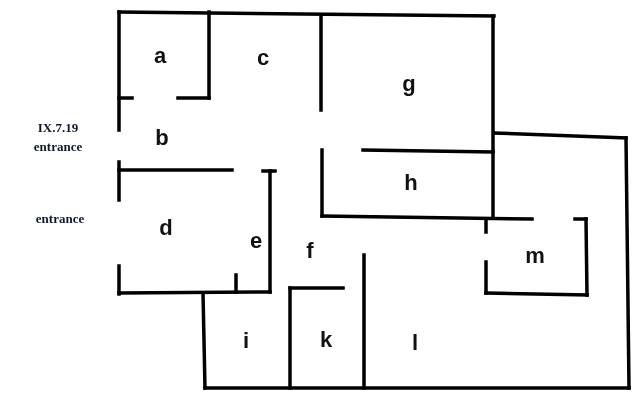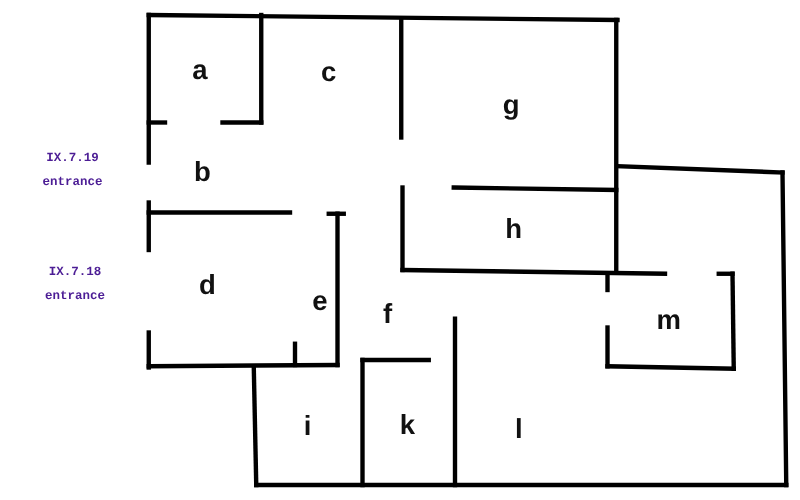--- a/index.html
+++ b/index.html
@@ -9,24 +9,24 @@
       position: absolute;
       font-family: "Liberation Sans", sans-serif;
       font-weight: bold;
       font-size: 22px;
       color: #111111;
       transform: translate(-50%, -50%);
       line-height: 1;
     }
     .entrance-label {
       position: absolute;
-      font-family: Liberation Mono, monospace;
+      font-family: Liberation Serif, serif;
       font-weight: bold;
-      font-size: 10px;
-      color: #4c1d95;
+      font-size: 13px;
+      color: #0f172a;
       text-align: center;
       line-height: 19px;
       width: 110px;
       transform: translate(-50%, 0);
     }
     .entrance-label span { display: block; }
   </style>
 </head>
 <body>
 
@@ -80,21 +80,20 @@
 
       <line x1="364" y1="255" x2="364" y2="388"></line>
     </g>
   </svg>
 
   <div class="entrance-label" style="left:58px; top:118px;">
     <span>IX.7.19</span>
     <span>entrance</span>
   </div>
   <div class="entrance-label" style="left:60px; top:209px;">
-    <span>IX.7.18</span>
     <span>entrance</span>
   </div>
 
   <div class="room-label" style="left:160px; top:56px;">a</div>
   <div class="room-label" style="left:162px; top:138px;">b</div>
   <div class="room-label" style="left:263px; top:58px;">c</div>
   <div class="room-label" style="left:166px; top:228px;">d</div>
   <div class="room-label" style="left:256px; top:241px;">e</div>
   <div class="room-label" style="left:310px; top:251px;">f</div>
   <div class="room-label" style="left:409px; top:84px;">g</div>

